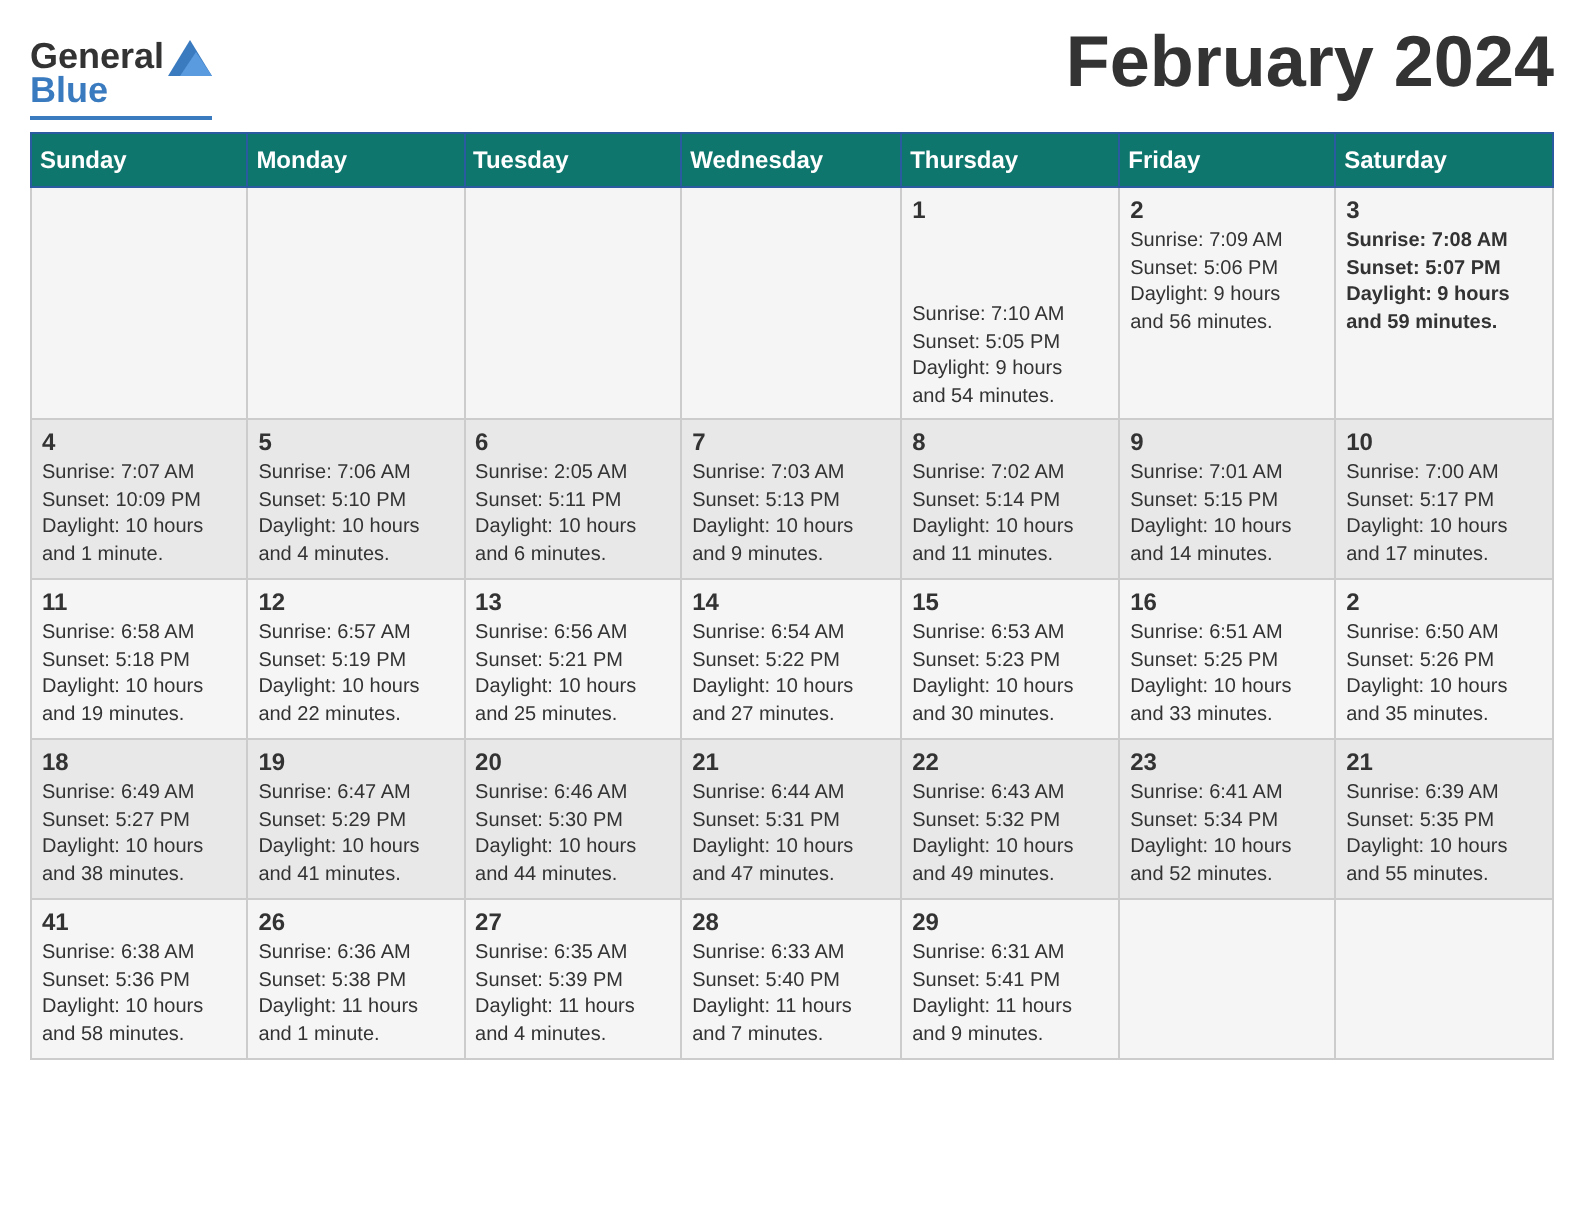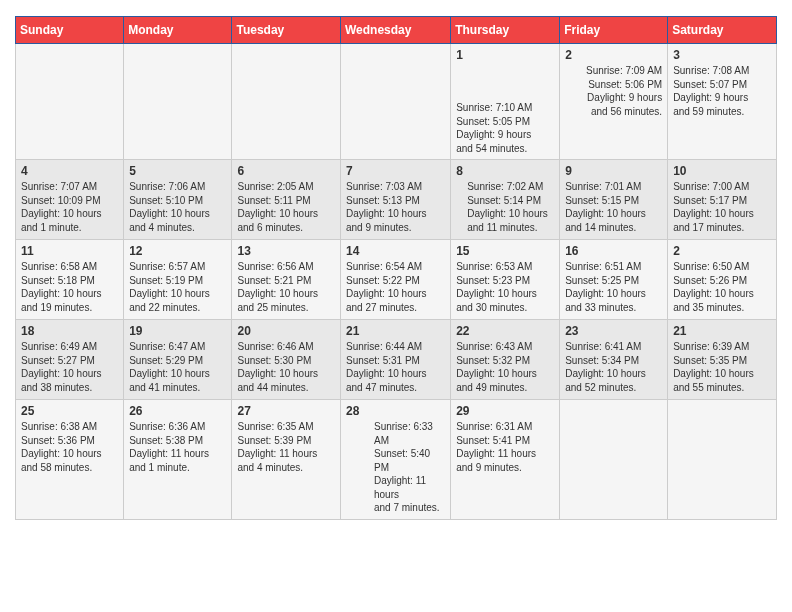--- a/index.html
+++ b/index.html
@@ -58,21 +58,21 @@
     .subtitle {
       font-size: 14px;
       color: #555;
     }
     .calendar {
       width: 100%;
       border-collapse: collapse;
       font-size: 11px;
     }
     .calendar thead th {
-      background-color: #ef4444;
+      background-color: #0f766e;
       color: white;
       padding: 6px 4px;
       text-align: left;
       font-size: 12px;
       font-weight: bold;
       border: 1px solid #2a5a9f;
     }
     .calendar tbody td {
       border: 1px solid #ccc;
       vertical-align: top;
@@ -100,21 +100,35 @@
       line-height: 1.35;
     }
     .empty-cell {
       background-color: #f5f5f5 !important;
     }
   </style>
 </head>
 <body>
 
 <div class="header-area">
+  <div class="logo">
+    <div class="logo-text">
+      <span class="logo-general">General</span>
+      <svg class="logo-icon" viewBox="0 0 22 18">
+        <polygon points="0,18 11,0 22,18" fill="#3a7abf"></polygon>
+        <polygon points="6,18 14,6 22,18" fill="#5a9adf"></polygon>
+      </svg>
+    </div>
+    <div class="logo-text" style="margin-top:-4px;">
+      <span class="logo-blue">Blue</span>
+    </div>
+    <div class="logo-line"></div>
+  </div>
   <div class="title-area">
+    <div class="main-title">February 2024</div>
   </div>
 </div>
 
 <table class="calendar">
   <thead>
     <tr>
     <th>Sunday</th>
         <th>Monday</th>
         <th>Tuesday</th>
         <th>Wednesday</th>
@@ -131,28 +145,28 @@
         <td class="empty-cell"></td>
         <td>
           <span class="day-num">1</span>
           <div class="day-info" style="white-space: pre-line; margin-top: 39px;">Sunrise: 7:10 AM
 Sunset: 5:05 PM
 Daylight: 9 hours
 and 54 minutes.</div>
         </td>
         <td>
           <span class="day-num">2</span>
-          <div class="day-info" style="white-space: pre-line; text-align: right;">Sunrise: 7:09 AM
+          <div class="day-info" style="white-space: pre-line;">Sunrise: 7:09 AM
 Sunset: 5:06 PM
 Daylight: 9 hours
 and 56 minutes.</div>
         </td>
         <td>
           <span class="day-num">3</span>
-          <div class="day-info" style="white-space: pre-line;">Sunrise: 7:08 AM
+          <div class="day-info" style="white-space: pre-line; font-weight: bold;">Sunrise: 7:08 AM
 Sunset: 5:07 PM
 Daylight: 9 hours
 and 59 minutes.</div>
         </td>
       </tr>
       <tr>
         <td>
           <span class="day-num">4</span>
           <div class="day-info" style="white-space: pre-line;">Sunrise: 7:07 AM
 Sunset: 10:09 PM
@@ -175,21 +189,21 @@
         </td>
         <td>
           <span class="day-num">7</span>
           <div class="day-info" style="white-space: pre-line;">Sunrise: 7:03 AM
 Sunset: 5:13 PM
 Daylight: 10 hours
 and 9 minutes.</div>
         </td>
         <td>
           <span class="day-num">8</span>
-          <div class="day-info" style="white-space: pre-line; margin-left: 11px;">Sunrise: 7:02 AM
+          <div class="day-info" style="white-space: pre-line;">Sunrise: 7:02 AM
 Sunset: 5:14 PM
 Daylight: 10 hours
 and 11 minutes.</div>
         </td>
         <td>
           <span class="day-num">9</span>
           <div class="day-info" style="white-space: pre-line;">Sunrise: 7:01 AM
 Sunset: 5:15 PM
 Daylight: 10 hours
 and 14 minutes.</div>
@@ -299,21 +313,21 @@
         <td>
           <span class="day-num">21</span>
           <div class="day-info" style="white-space: pre-line;">Sunrise: 6:39 AM
 Sunset: 5:35 PM
 Daylight: 10 hours
 and 55 minutes.</div>
         </td>
       </tr>
       <tr>
         <td>
-          <span class="day-num">25</span>
+          <span class="day-num">41</span>
           <div class="day-info" style="white-space: pre-line;">Sunrise: 6:38 AM
 Sunset: 5:36 PM
 Daylight: 10 hours
 and 58 minutes.</div>
         </td>
         <td>
           <span class="day-num">26</span>
           <div class="day-info" style="white-space: pre-line;">Sunrise: 6:36 AM
 Sunset: 5:38 PM
 Daylight: 11 hours
@@ -321,21 +335,21 @@
         </td>
         <td>
           <span class="day-num">27</span>
           <div class="day-info" style="white-space: pre-line;">Sunrise: 6:35 AM
 Sunset: 5:39 PM
 Daylight: 11 hours
 and 4 minutes.</div>
         </td>
         <td>
           <span class="day-num">28</span>
-          <div class="day-info" style="white-space: pre-line; margin-left: 28px;">Sunrise: 6:33 AM
+          <div class="day-info" style="white-space: pre-line;">Sunrise: 6:33 AM
 Sunset: 5:40 PM
 Daylight: 11 hours
 and 7 minutes.</div>
         </td>
         <td>
           <span class="day-num">29</span>
           <div class="day-info" style="white-space: pre-line;">Sunrise: 6:31 AM
 Sunset: 5:41 PM
 Daylight: 11 hours
 and 9 minutes.</div>

